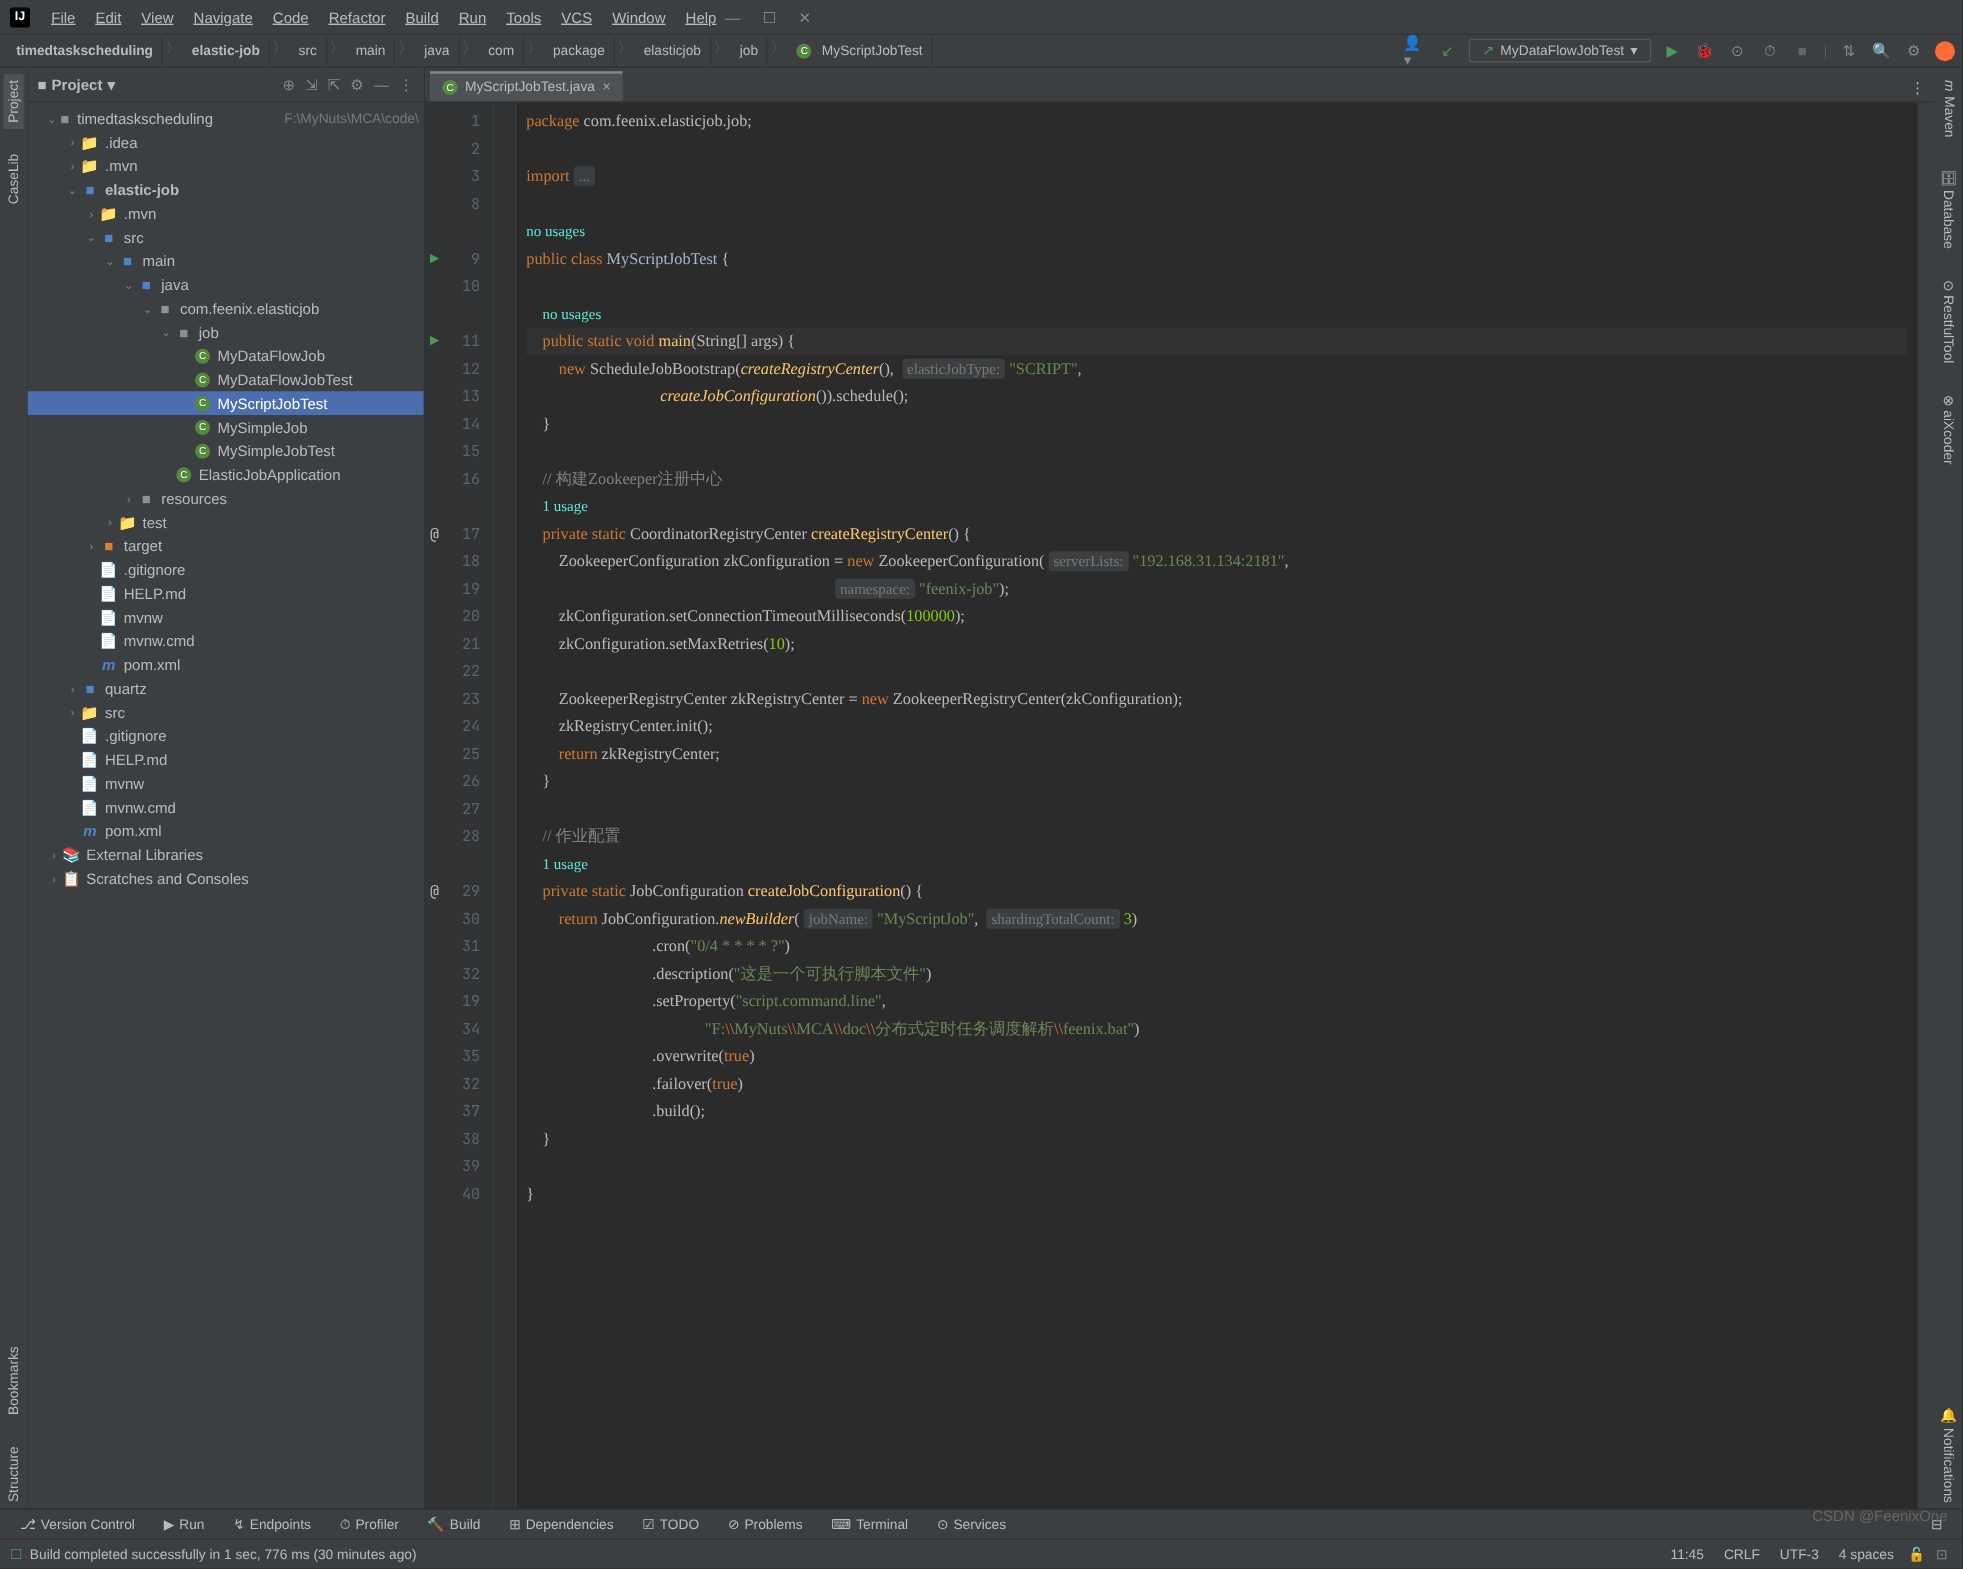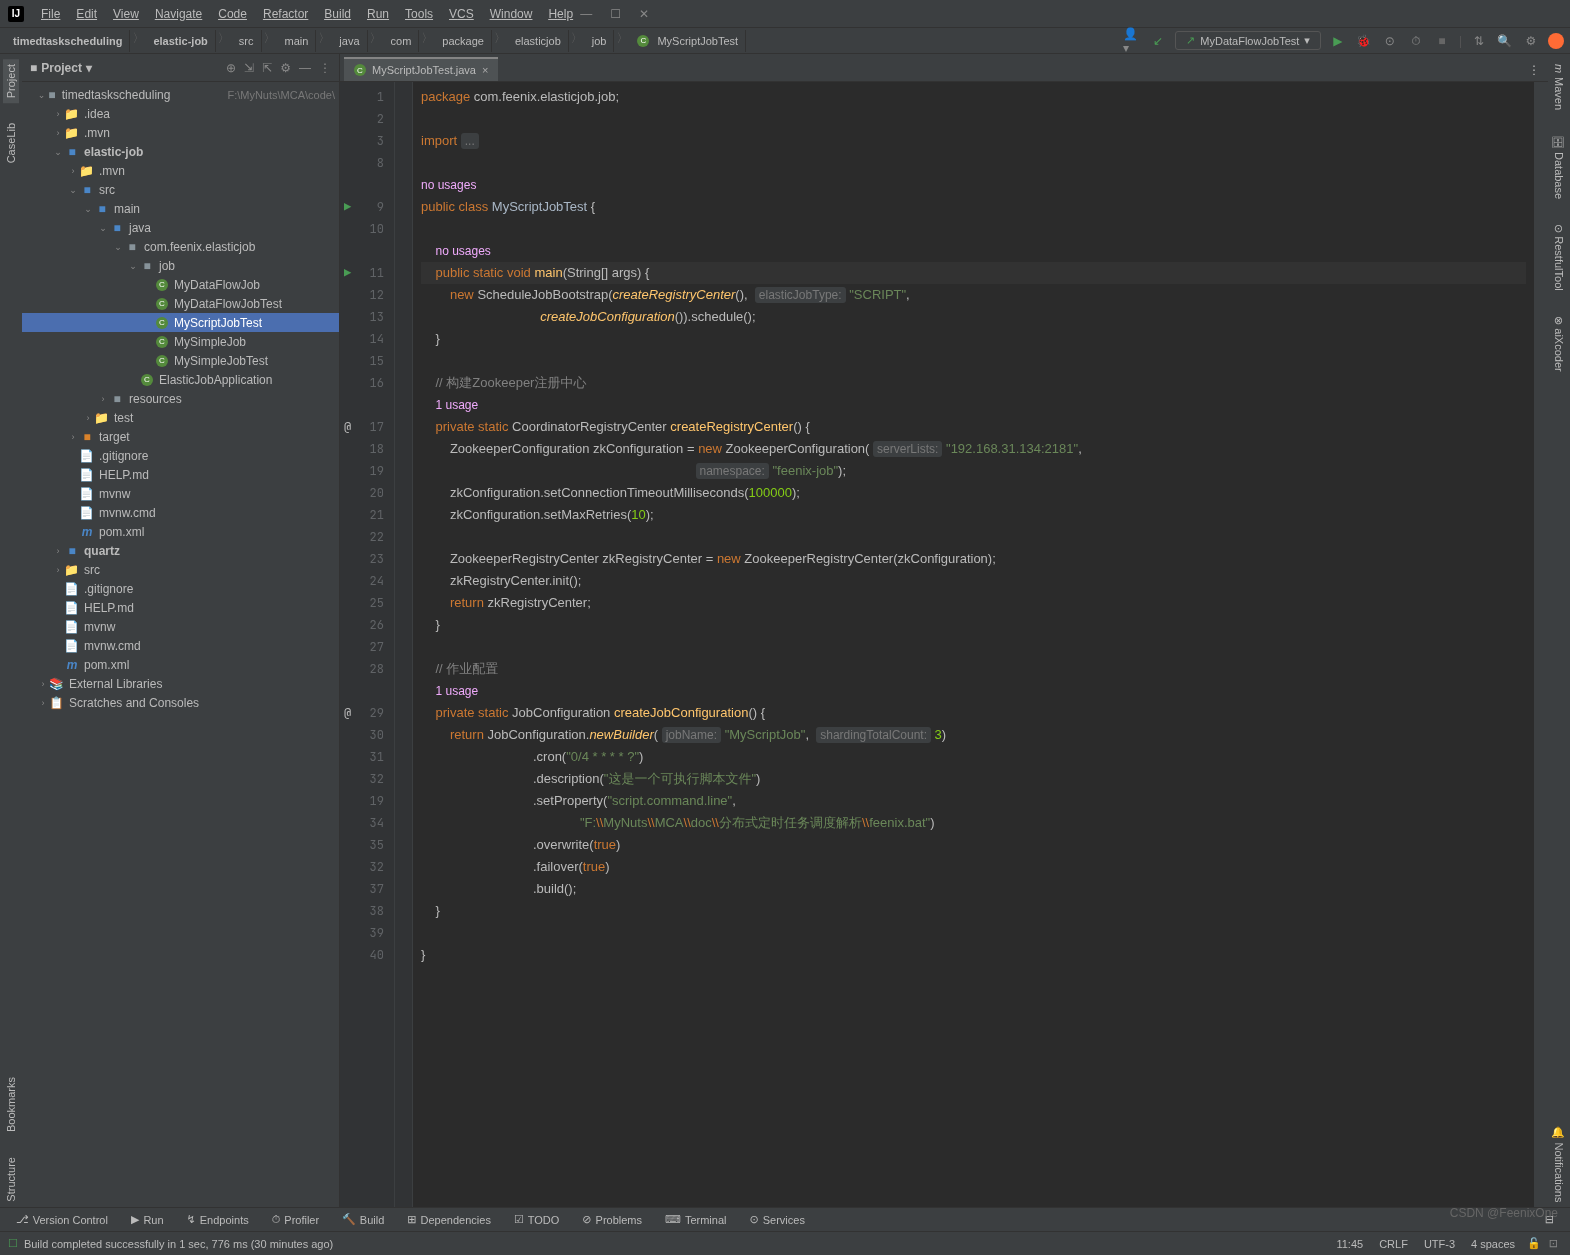--- a/index.html
+++ b/index.html
@@ -62,30 +62,30 @@
     .path-hint { color:#787878; font-size:11px; margin-left:20px;padding-left:37px;}
     .editor-area { flex:1; display:flex; flex-direction:column; background:#2b2b2b;}
     .tab-bar { height:28px; background:#3c3f41; display:flex; align-items:flex-end; padding-left:4px; border-bottom:1px solid #323232;}
     .ed-tab { height:24px; background:#515658; padding:0 10px; display:flex; align-items:center; gap:6px; font-size:11px; border-top:2px solid transparent;}
     .ed-tab.active { background:#4e5254; border-top-color:#848484;}
     .ed-tab .close-x { color:#aaa; cursor:pointer;}
     .code-area { flex:1; display:flex; overflow:hidden; position:relative;}
     .gutter { width:55px; background:#313335; border-right:1px solid #3c3f41; padding-top:4px; position:relative;}
     .gutter2 { width:18px; background:#313335; border-right:1px solid #3c3f41;}
     .line-num { height:22px; text-align:right; padding-right:10px; font-family:'JetBrains Mono','Consolas',monospace; font-size:12px; color:#606366; line-height:22px;}
-    .code { flex:1; font-family:Liberation Sans, sans-serif; font-size:13px; line-height:22px; padding:4px 8px; overflow:auto; white-space:pre;}
+    .code { flex:1; font-family:Liberation Serif, serif; font-size:13px; line-height:22px; padding:4px 8px; overflow:auto; white-space:pre;}
     .kw { color:#cc7832; }
     .str { color:#6a8759; }
     .num { color:#84cc16; }
     .com { color:#808080; }
     .fn { color:#ffc66d; }
     .fnItalic { color:#ffc66d; font-style:italic;}
     .cls { color:#a9b7c6; }
     .hint { color:#787878; background:#3c3f41; padding:1px 4px; border-radius:3px; font-size:12px;}
-    .usages { color:#f0abfc; font-size:12px;}
+    .usages { color:#5eead4; font-size:12px;}
     .scrollbar-track { width:14px; background:#3c3f41;}
     .status-bar { height:24px; background:#3c3f41; display:flex; align-items:center; padding:0 8px; border-top:1px solid #323232; font-size:11px; color:#bbbbbb;}
     .bottom-tabs-bar { height:24px; background:#3c3f41; display:flex; align-items:center; padding:0 6px; border-top:1px solid #323232; gap:3px;}
     .bot-tab { padding:2px 10px; font-size:11px; display:flex; gap:4px; align-items:center; cursor:pointer;}
     .green-play { color:#499c54;}
     .watermark { position:fixed; right:12px; bottom:35px; color:#666; font-size:12px;}
   </style>
 </head>
 <body>
 
@@ -345,21 +345,21 @@
           <span class="tree-icon">
             <span style="color:#4a86c7;font-style:italic;font-weight:bold">m</span>
           </span>
           <span>pom.xml</span>
         </div>
         <div class="tree-node" style="padding-left: 30px;">
           <span class="tree-toggle">›</span>
           <span class="tree-icon">
             <span class="folder-ico blue">■</span>
           </span>
-          <span style="font-weight:bold">quartz</span>
+          <span style="font-weight:normal">quartz</span>
         </div>
         <div class="tree-node" style="padding-left: 30px;">
           <span class="tree-toggle">›</span>
           <span class="tree-icon">
             <span class="folder-ico">📁</span>
           </span>
           <span>src</span>
         </div>
         <div class="tree-node" style="padding-left: 30px;">
           <span class="tree-toggle"></span>

